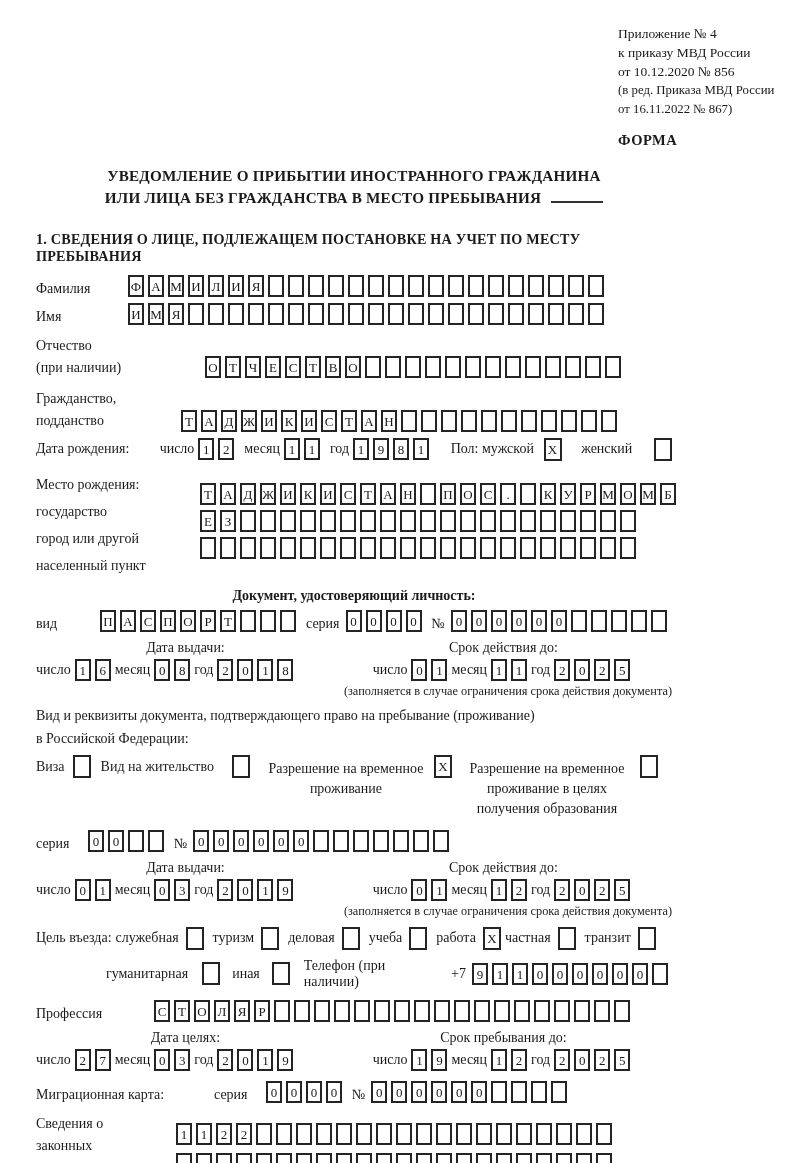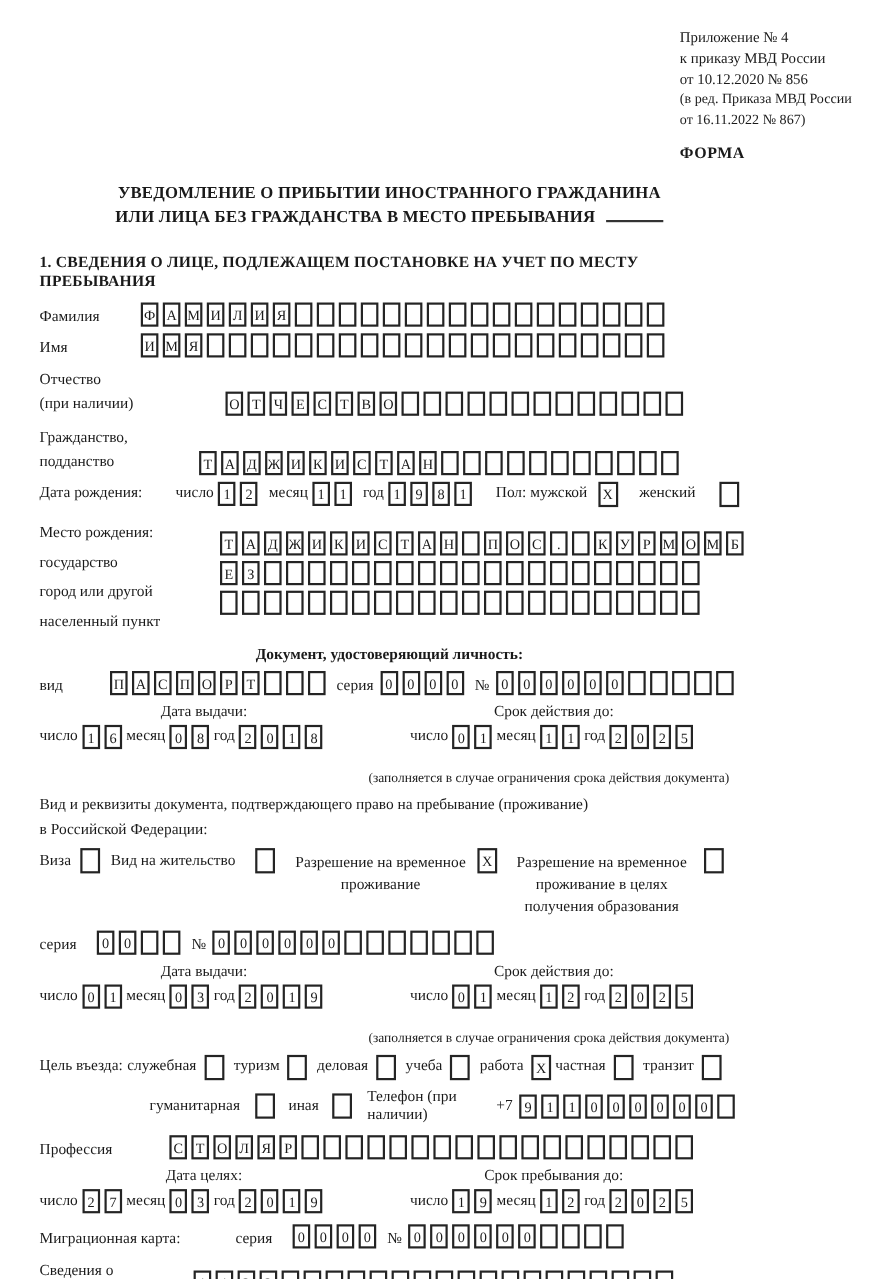--- a/index.html
+++ b/index.html
@@ -39,36 +39,36 @@
         text-align:center; font-size:13px; line-height:20px; background:#fff; flex:0 0 auto; }
 
   
   .dg { display:flex; align-items:center; }
   .dg-lbl { font-size:14px; margin-right:4px; }
   .dg .cells { margin-right:6px; }
   .dp { display:flex; margin-top:8px; }
   .dp-left { width:47%; } .dp-right { width:53%; }
   .dp-head { text-align:center; font-size:14px; margin-bottom:3px; }
   .dp-fields { display:flex; align-items:center; }
-  .dp-note { font-size:12.3px; text-align:left; margin-top:19px; white-space:nowrap; }
+  .dp-note { font-size:12.3px; text-align:right; margin-top:3px; white-space:nowrap; }
 
   .plain { font-size:14px; margin-top:6px; line-height:1.5; }
 
   
   .opts { display:flex; align-items:flex-start; margin-top:6px; }
   .opt-lbl { font-size:14px; padding-top:4px; }
   .opts .cb { margin:0 10px 0 8px; }
   .opt-c { text-align:center; line-height:1.45; }
   .ow160 { width:160px; } .ow170 { width:170px; }
 
   
   .purpose { display:flex; align-items:center; margin-top:8px; flex-wrap:nowrap; }
   .purpose .opt-lbl { padding-top:0; }
   .purpose .cb { margin-left:7px; margin-right:9px; }
-  .indent100 { margin-left:100px; }
+  .indent100 { margin-left:70px; }
   .phone-lbl { font-size:14px; margin-left:14px; margin-right:14px; }
   .phone-pre { font-size:14px; margin-right:6px; }
 
   
   .twocol { display:flex; align-items:center; margin-top:6px; }
   .stack .cells { display:flex; margin-bottom:5px; }
   .doc-head { text-align:center; font-weight:bold; font-size:14px; margin-top:8px; }
 
   .mt2 { margin-top:2px; } .mt10 { margin-top:10px; }
   .num-lbl { font-size:14px; margin:4px 6px 0 6px; }

